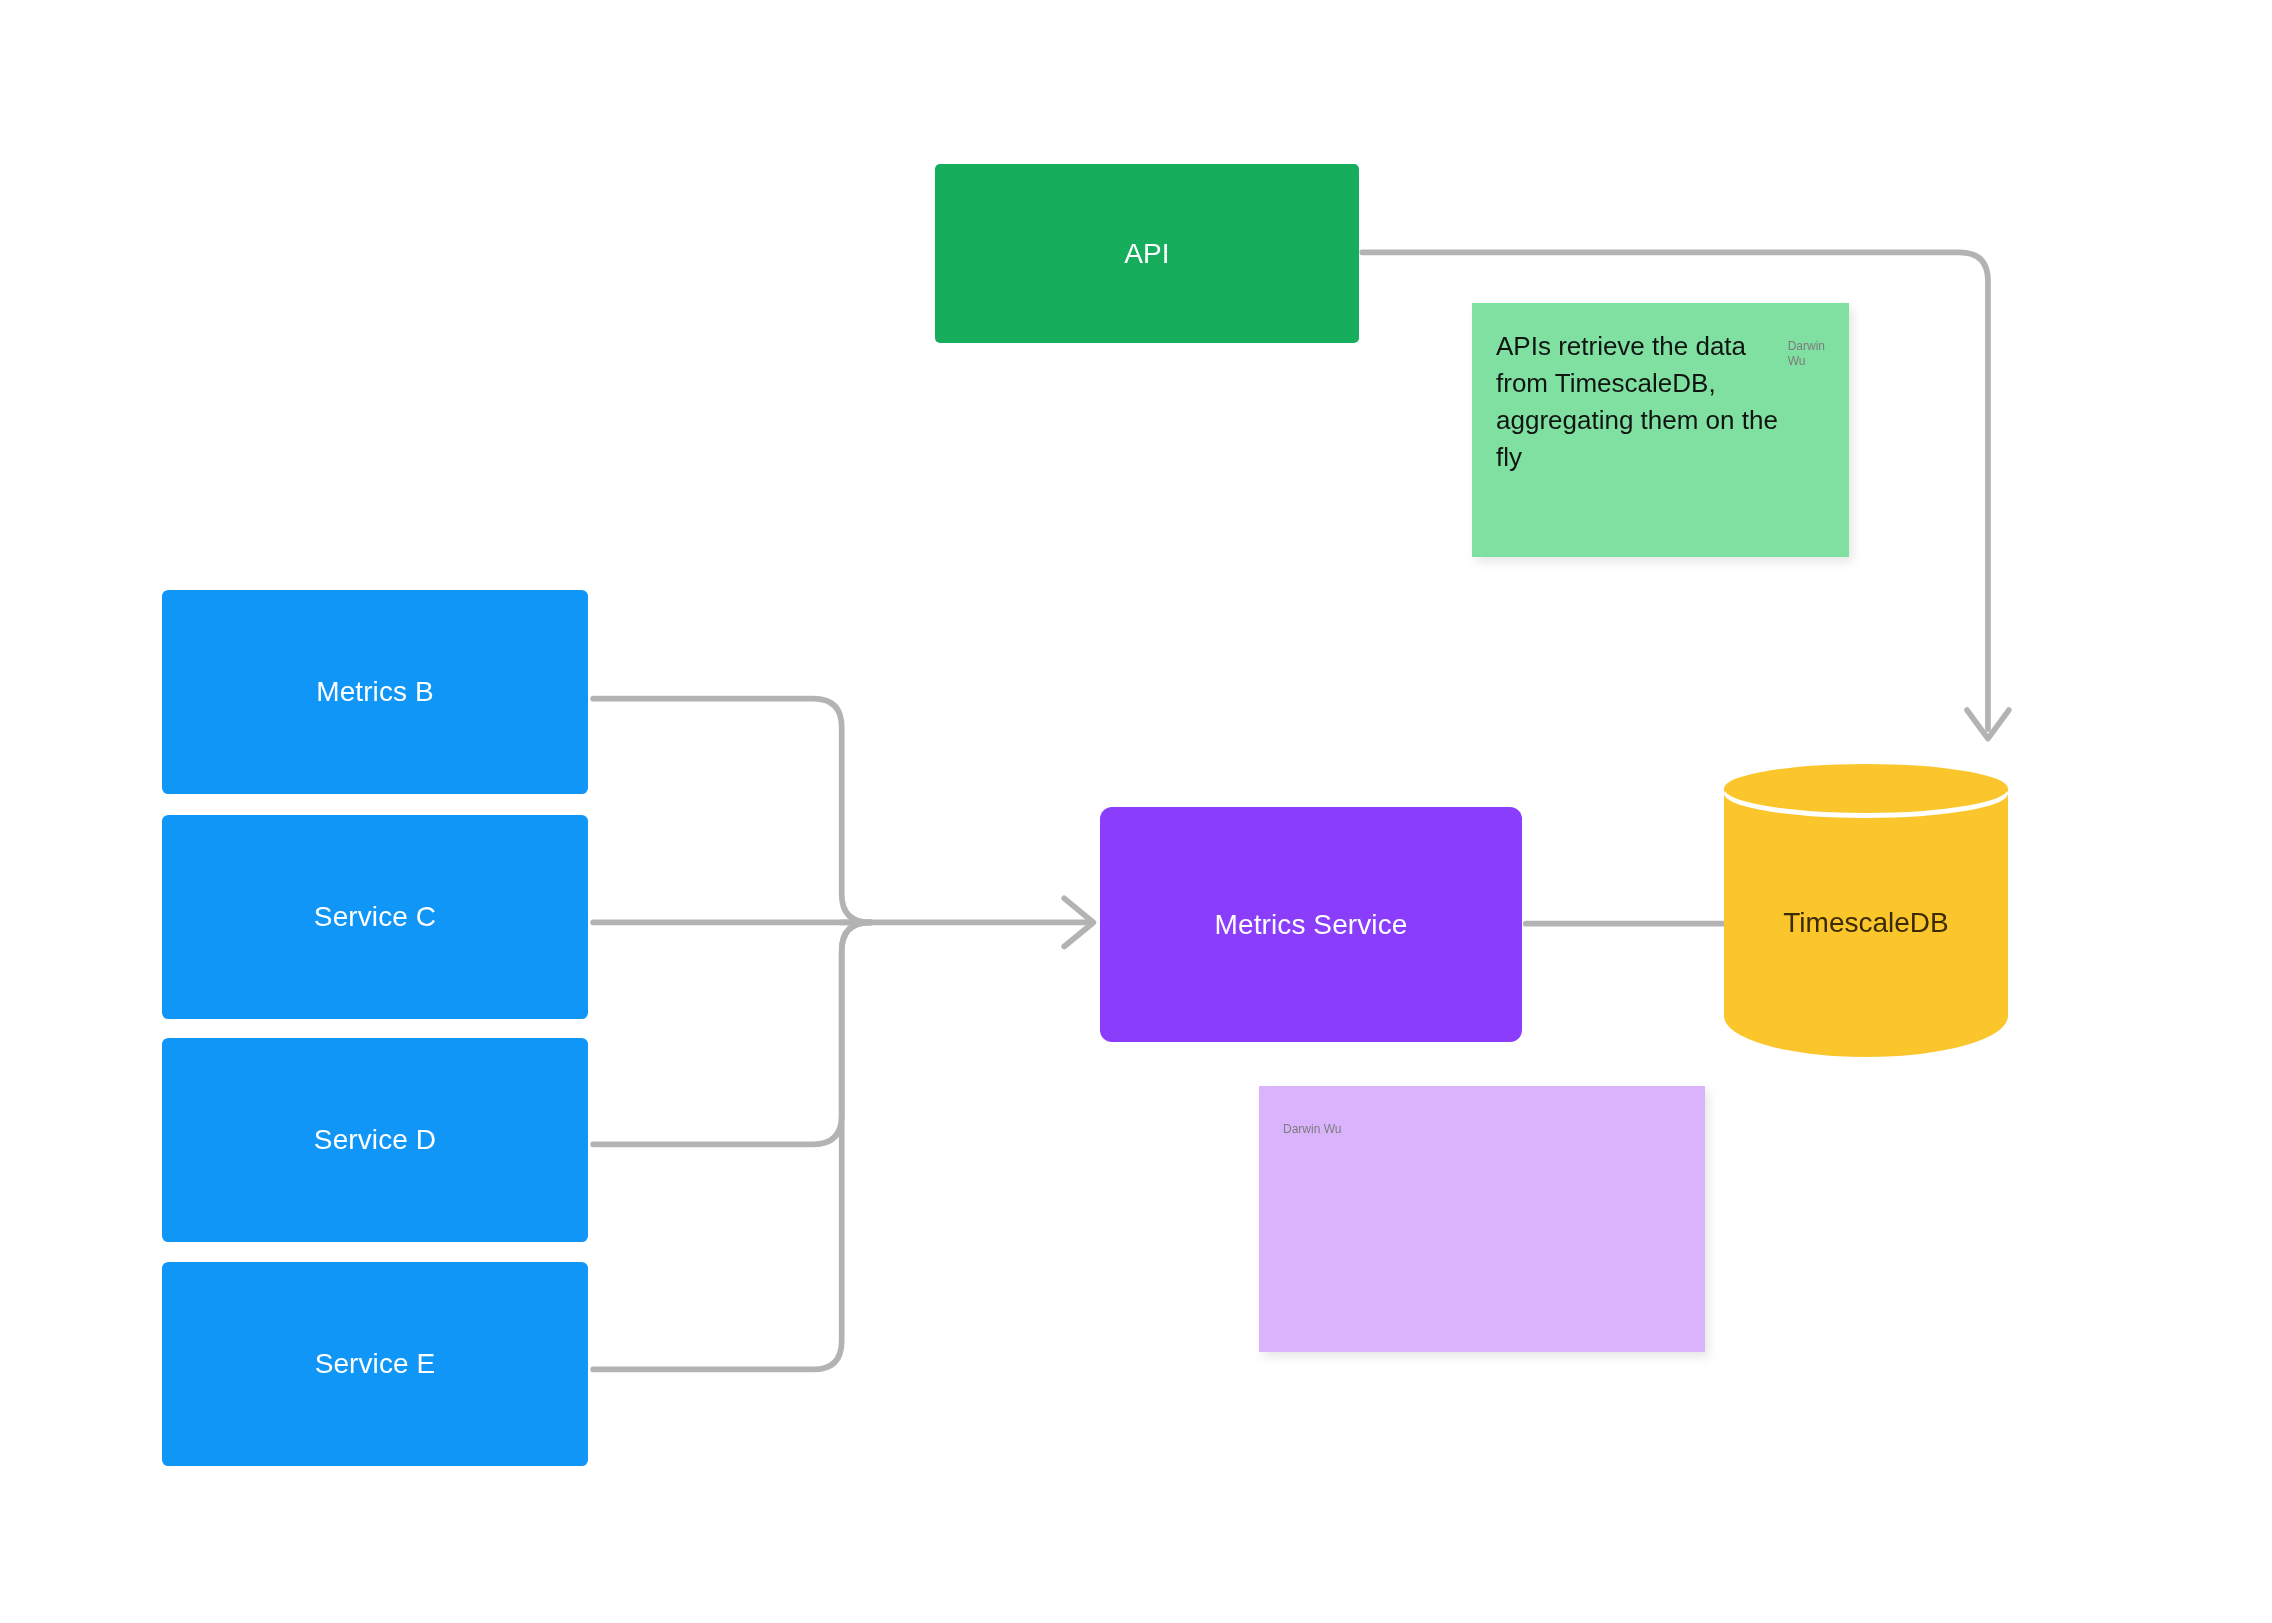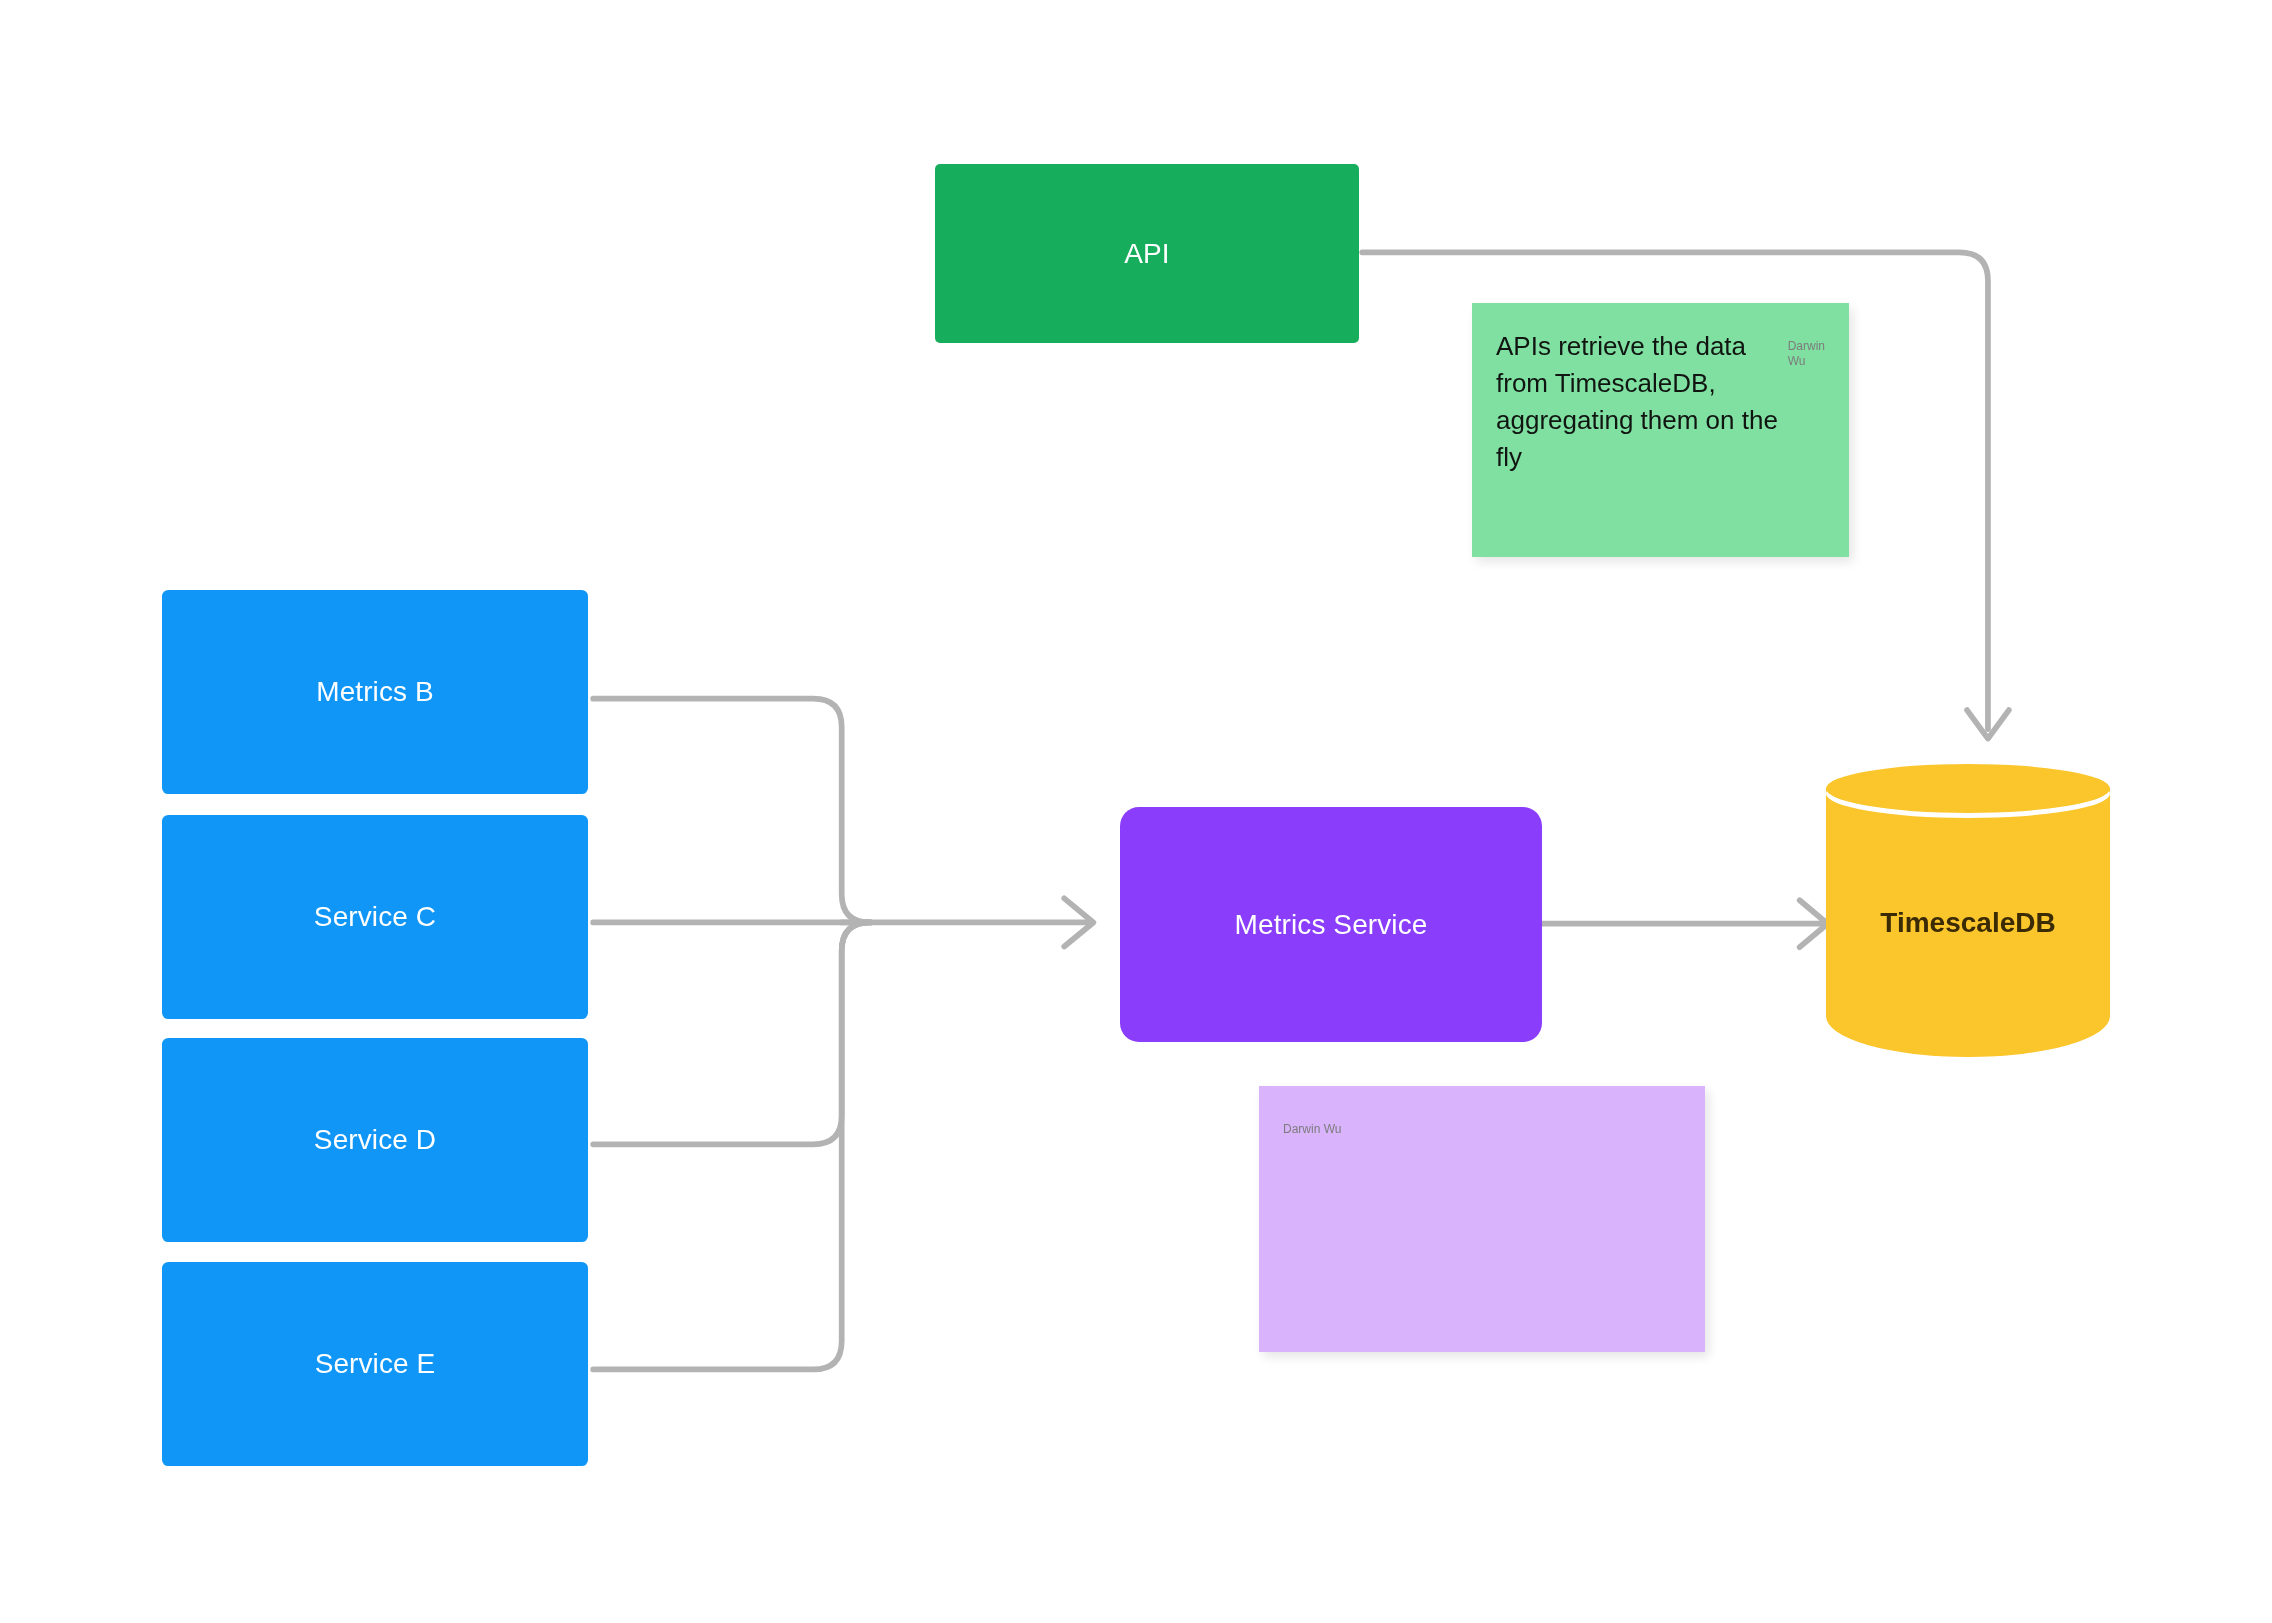--- a/index.html
+++ b/index.html
@@ -56,36 +56,34 @@
     background: #16AD5C;
     border-radius: 5px;
     left: 935px;
     top: 164px;
     width: 424px;
     height: 179px;
   }
 
   #node-metrics {
     background: #8A3DFB;
-    border-radius: 19px;
+    border-radius: 12px;
     left: 1100px;
     top: 807px;
     width: 422px;
     height: 235px;
-    margin-left: 20px;
   }
 
   
   #node-db {
     position: absolute;
-    left: 1826px;
+    left: 1724px;
     top: 764px;
     width: 284px;
     height: 317px;
-    font-weight: bold;
   }
   #node-db .cyl-body {
     position: absolute;
     left: 0;
     top: 24px;
     width: 284px;
     height: 269px;
     background: #FBC52C;
     border-radius: 0 0 142px 142px / 0 0 41px 41px;
   }

